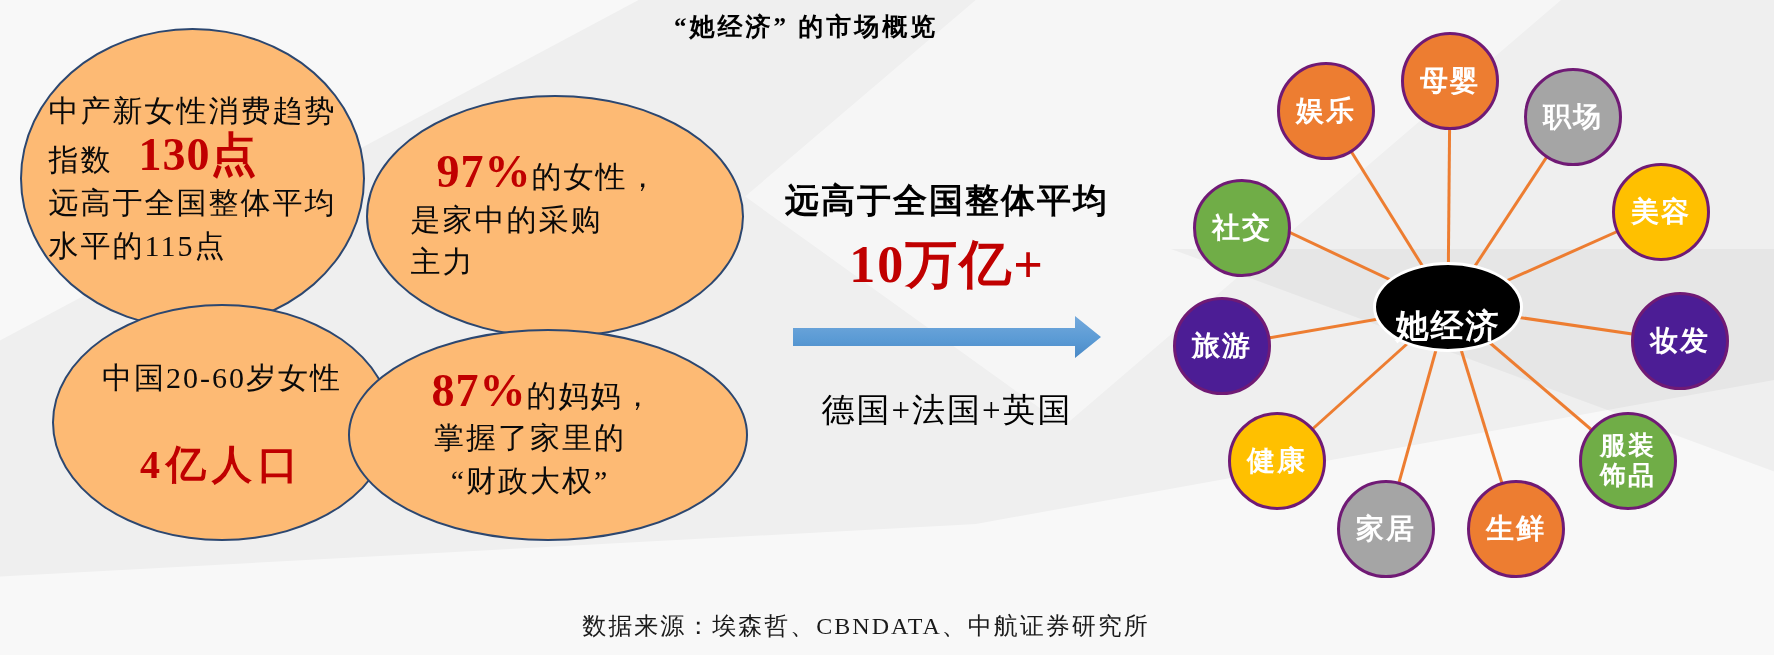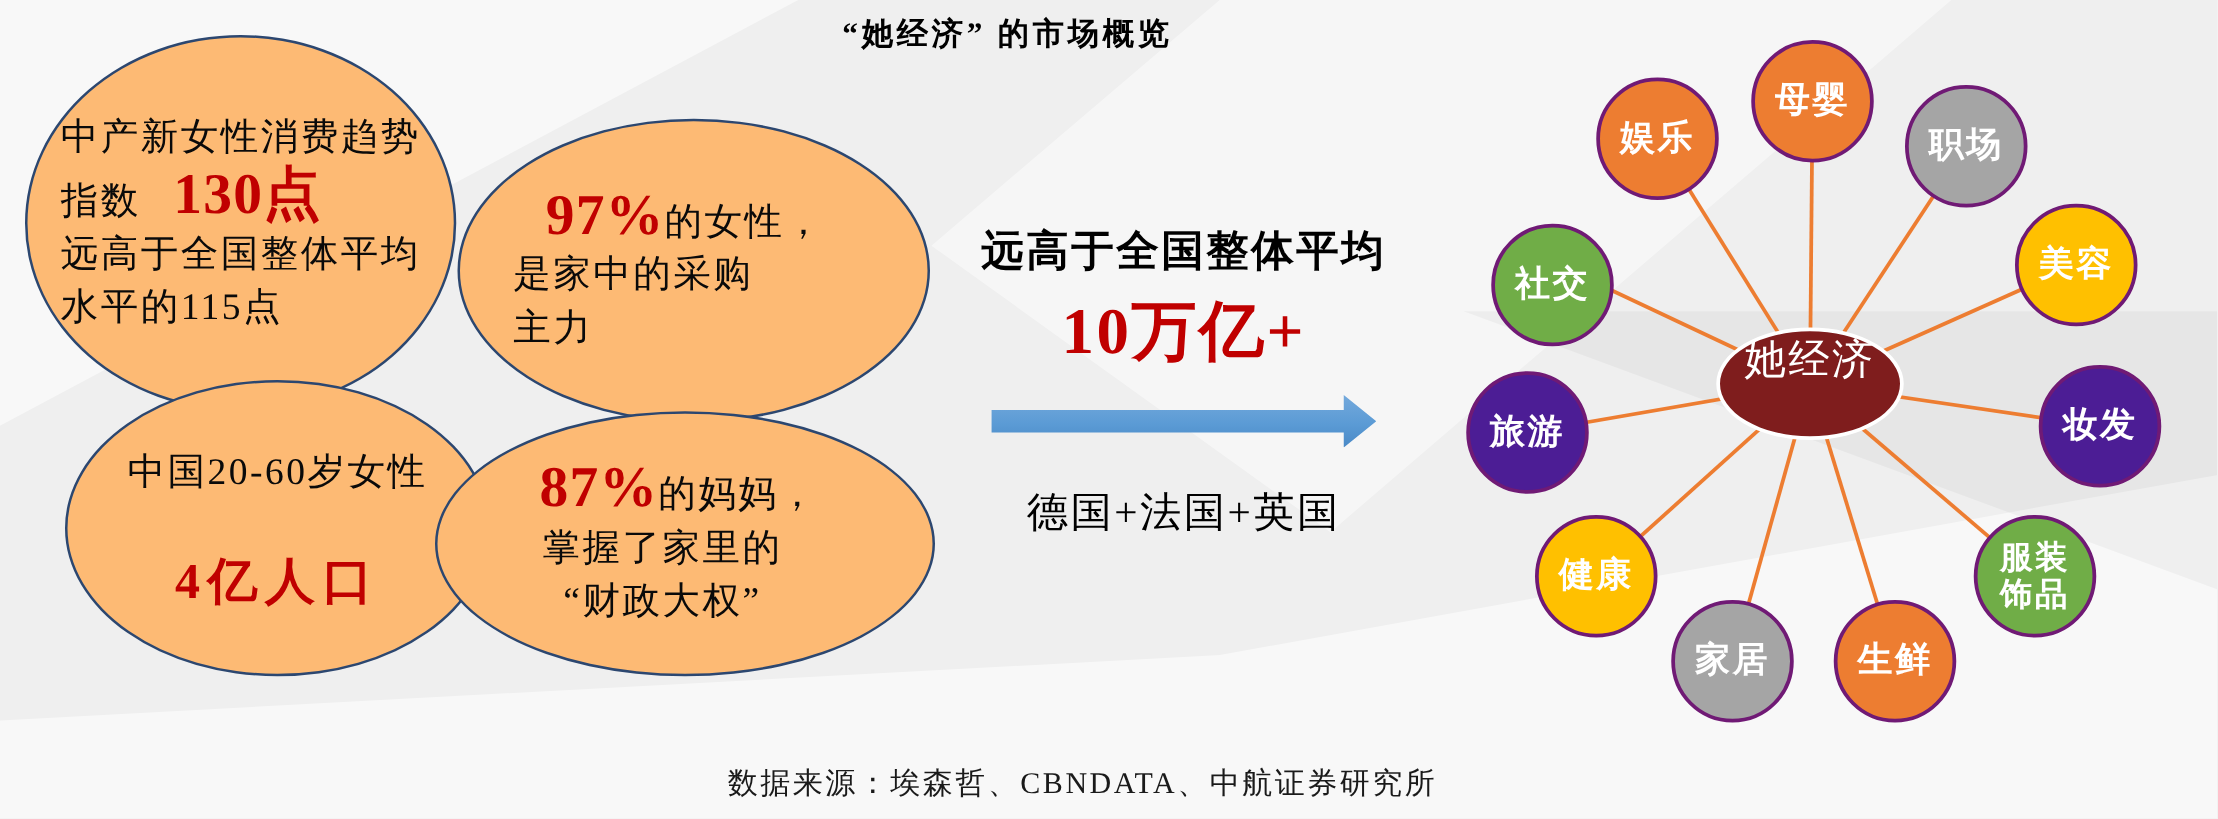--- a/index.html
+++ b/index.html
@@ -61,23 +61,23 @@
   .spokes{position:absolute;left:0;top:0;width:1774px;height:655px;pointer-events:none;}
   .node{
     position:absolute;width:98px;height:98px;border-radius:50%;
     border:3px solid #701a75;box-sizing:border-box;
     display:flex;align-items:center;justify-content:center;
     color:#fff;font-size:28px;font-weight:bold;text-align:center;
     letter-spacing:2px;line-height:1.15;white-space:pre-line;
   }
   .hub-center{
     position:absolute;left:1373px;top:262px;width:150px;height:90px;border-radius:50%;
-    background:#7f1d1d;border:3px solid #fff;box-sizing:border-box;
-    display:flex;align-items:flex-start;justify-content:center;
-    color:#fff;font-size:33px;font-weight:normal;letter-spacing:2px;white-space:nowrap;
+    background:#000000;border:3px solid #fff;box-sizing:border-box;
+    display:flex;align-items:flex-end;justify-content:center;
+    color:#fff;font-size:33px;font-weight:bold;letter-spacing:2px;white-space:nowrap;
   }
   .c-orange{background:#ed7d31;}
   .c-gray{background:#a5a5a5;}
   .c-gold{background:#ffc000;}
   .c-green{background:#70ad47;}
   .c-blue{background:#4c1d95;}
   .n-yule{left:1277px;top:62px;}
   .n-muying{left:1401px;top:32px;}
   .n-zhichang{left:1524px;top:68px;}
   .n-shejiao{left:1193px;top:179px;}

